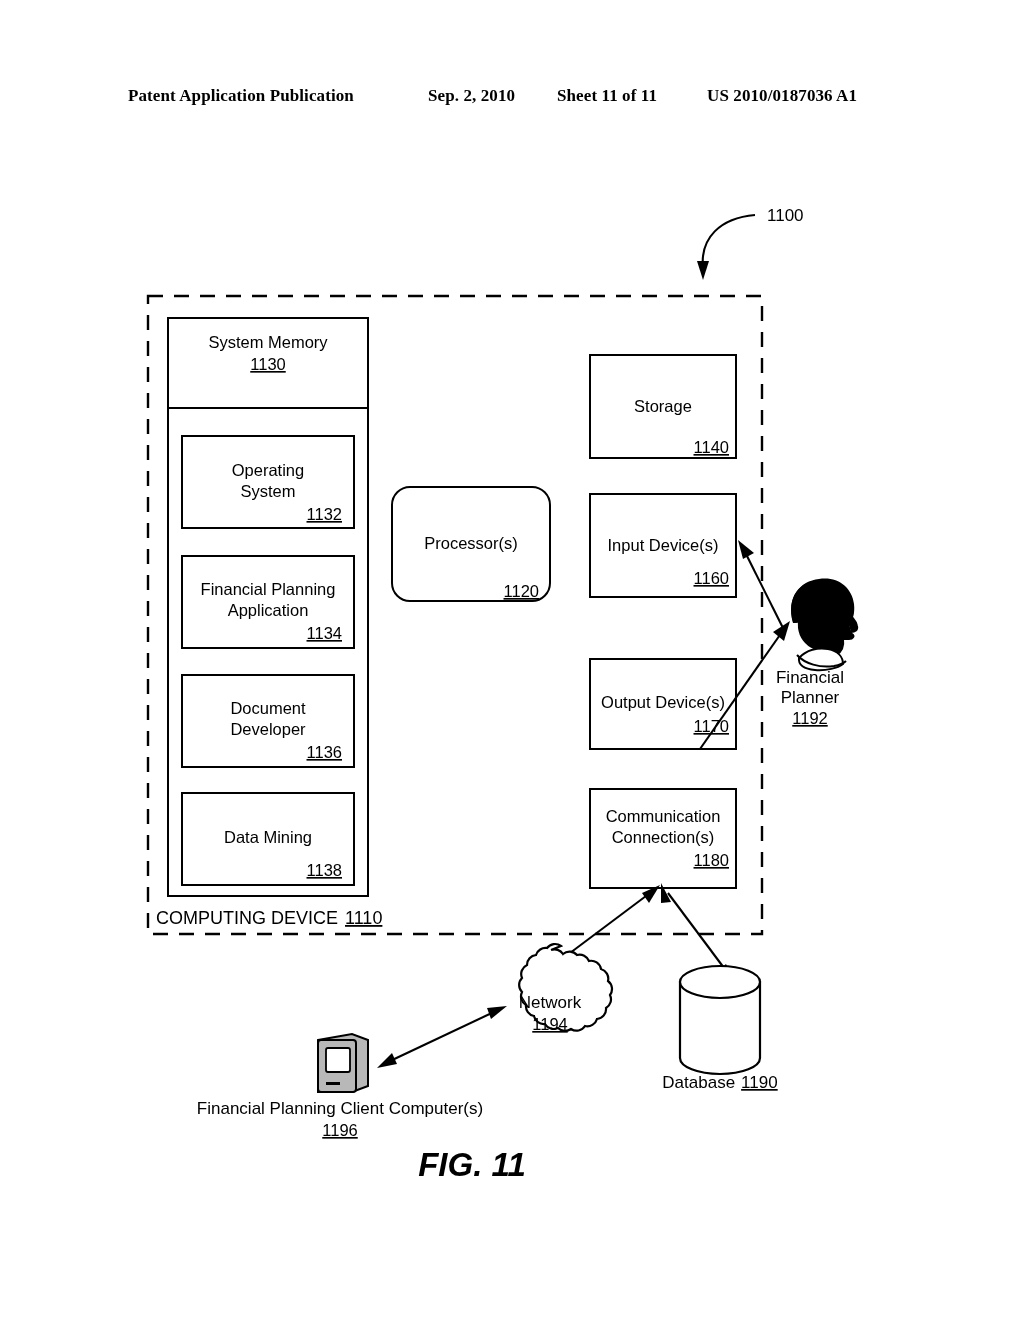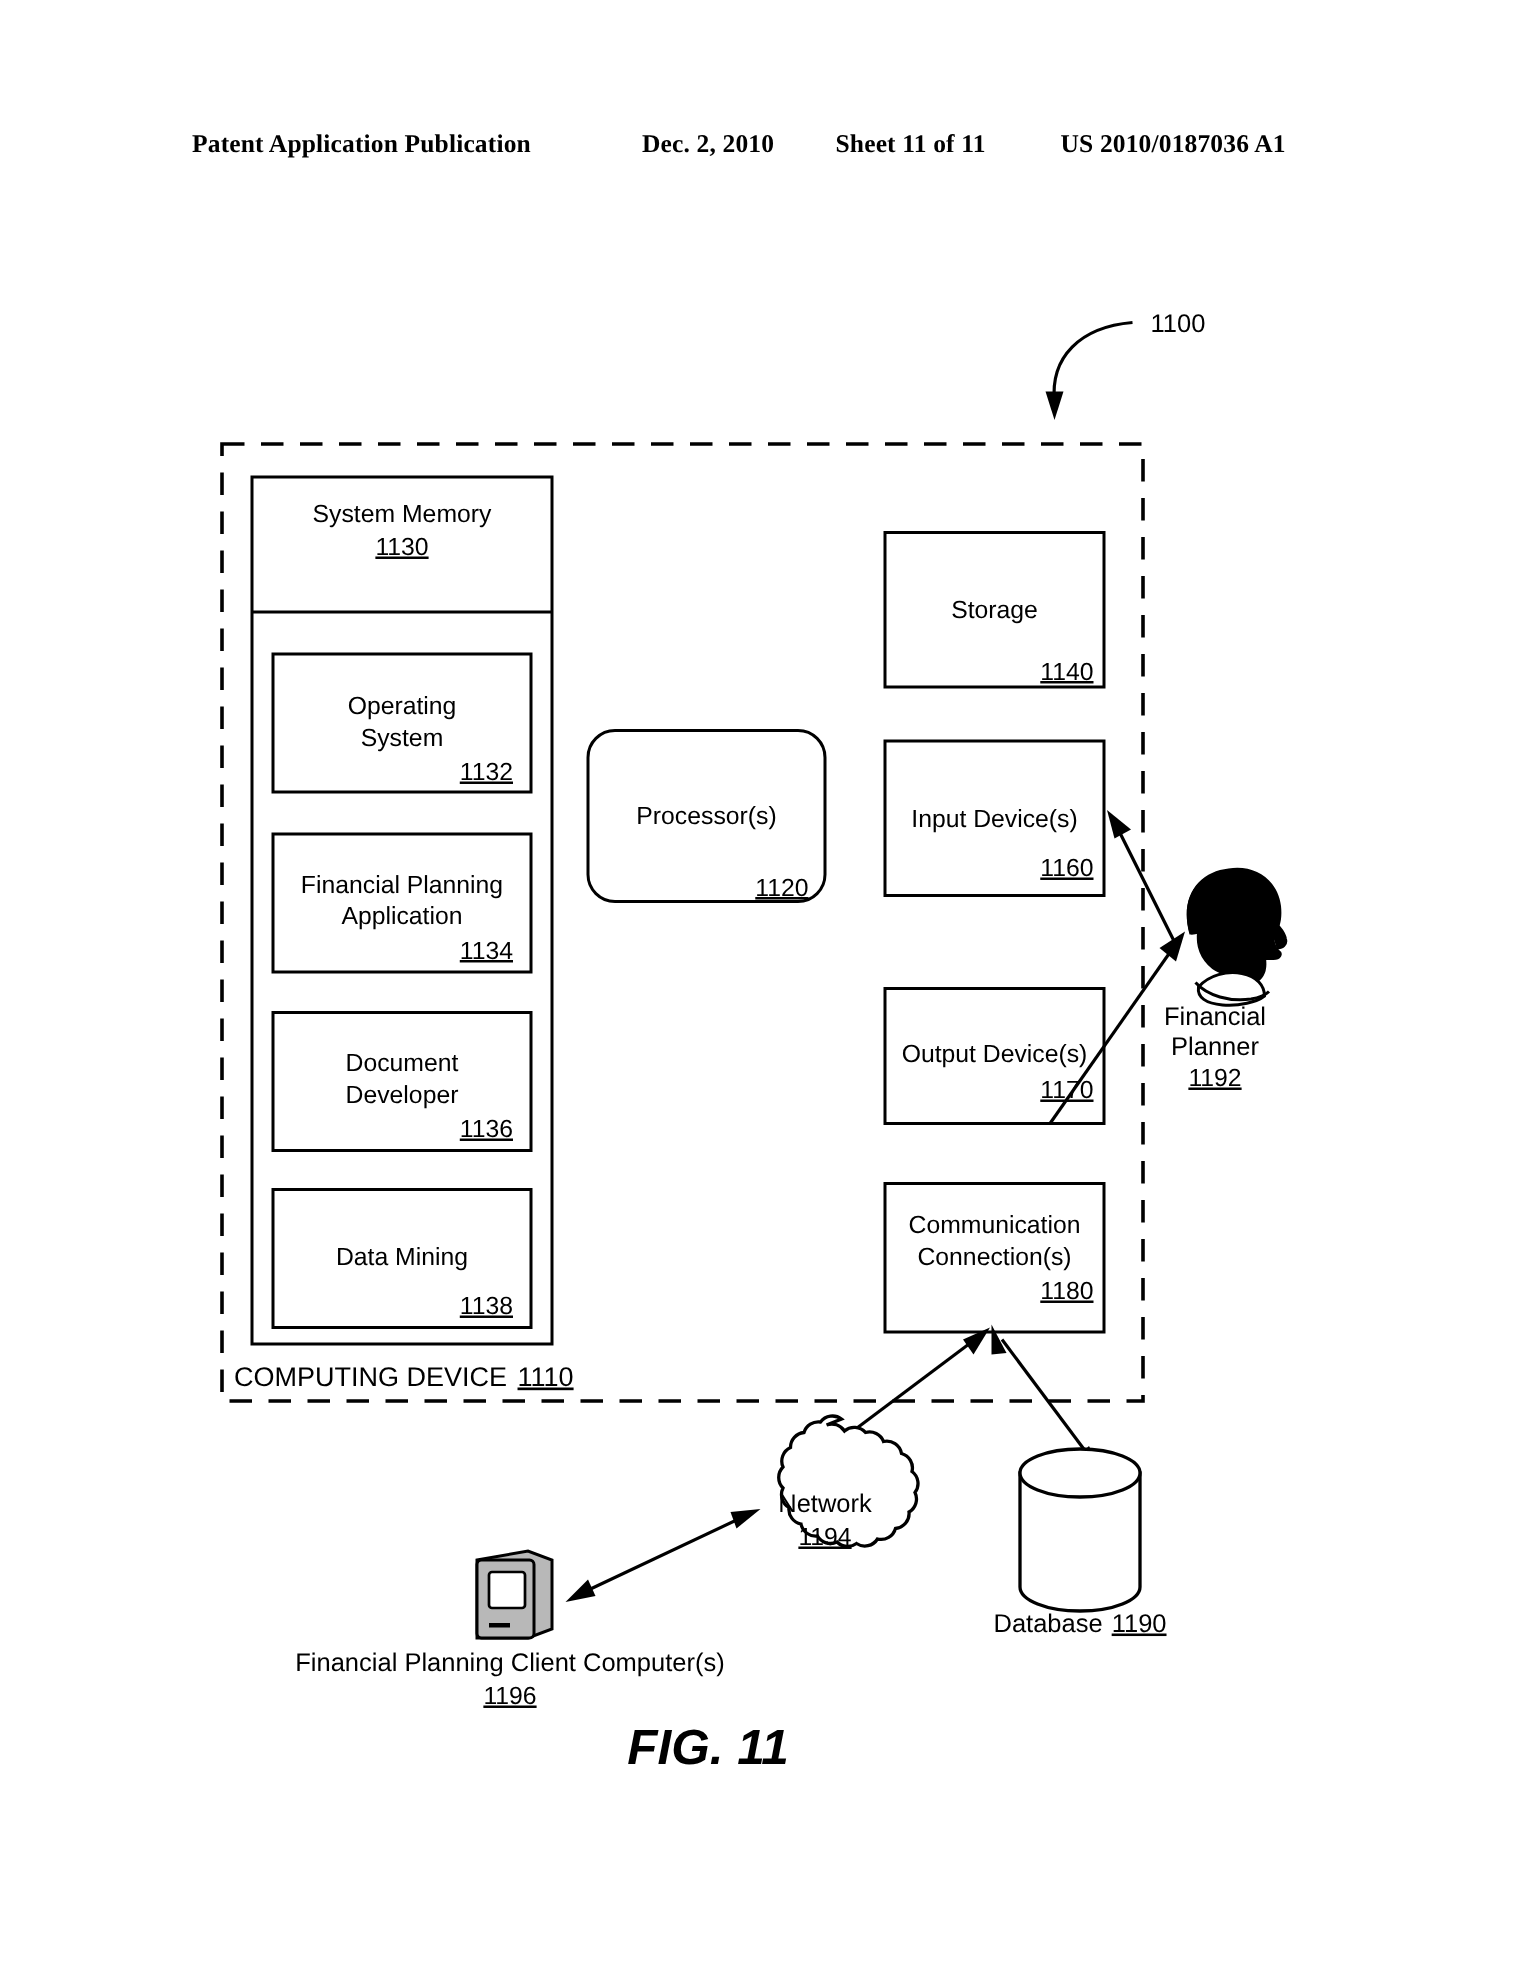--- a/index.html
+++ b/index.html
@@ -80,21 +80,21 @@
   .mon-screen { fill: #ffffff; stroke: #000000; stroke-width: 1.8; }
   .person { fill: #000000; }
 </style>
 </head>
 <body>
 
 <div id="page">
 
   <div class="hdr">
     <span class="hdr-title">Patent Application Publication</span>
-    <span class="hdr-date">Dec. 2, 2010</span>
+    <span class="hdr-date">Sep. 2, 2010</span>
     <span class="hdr-sheet">Sheet 11 of 11</span>
     <span class="hdr-pub">US 2010/0187036 A1</span>
   </div>
 
   <svg id="fig" viewBox="0 0 1024 1320">
 
     <g>
       <path class="ln" d="M 755,215 C 720,218 700,238 703,268"></path>
       <polygon points="703,280 697,261 709,261" fill="#000"></polygon>
       <text class="t-call" x="767" y="221">1100</text>

